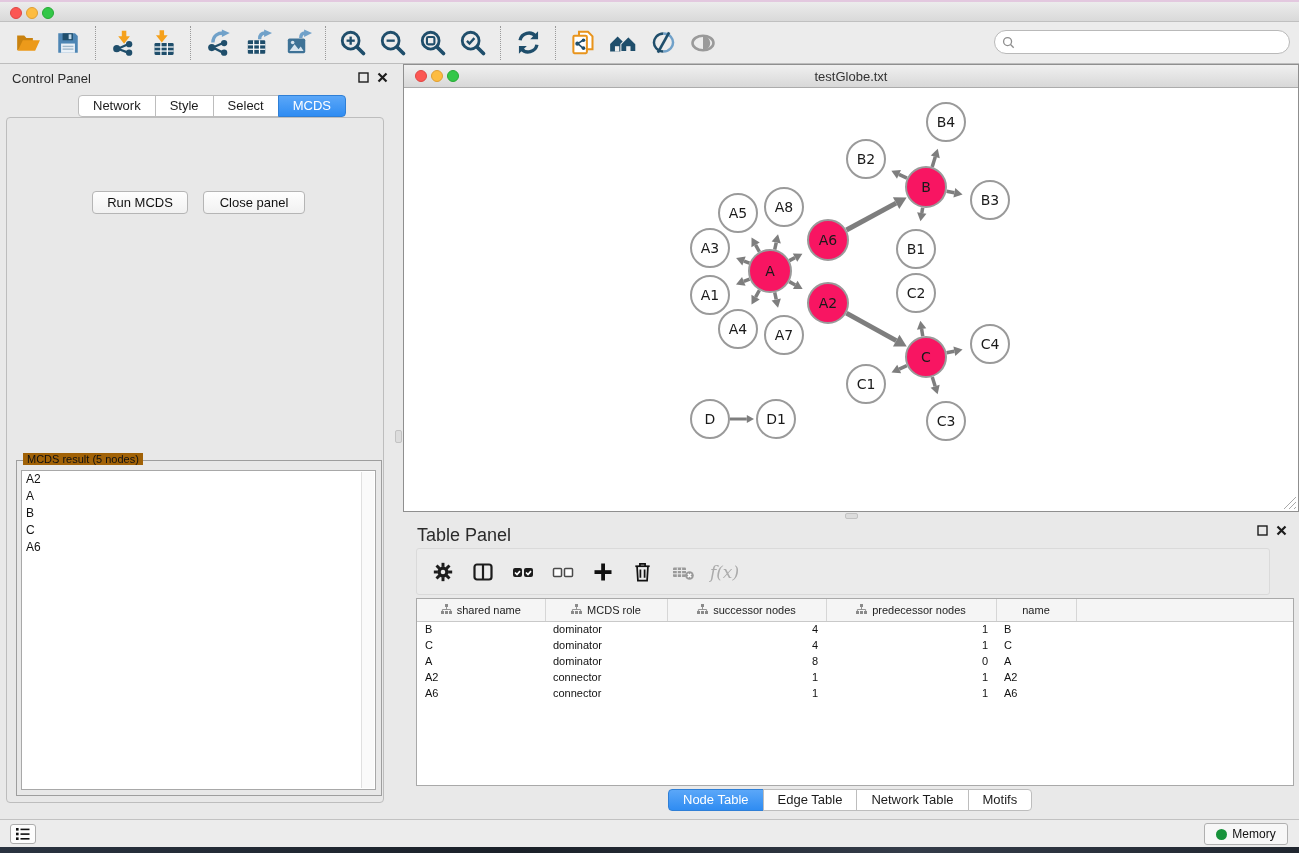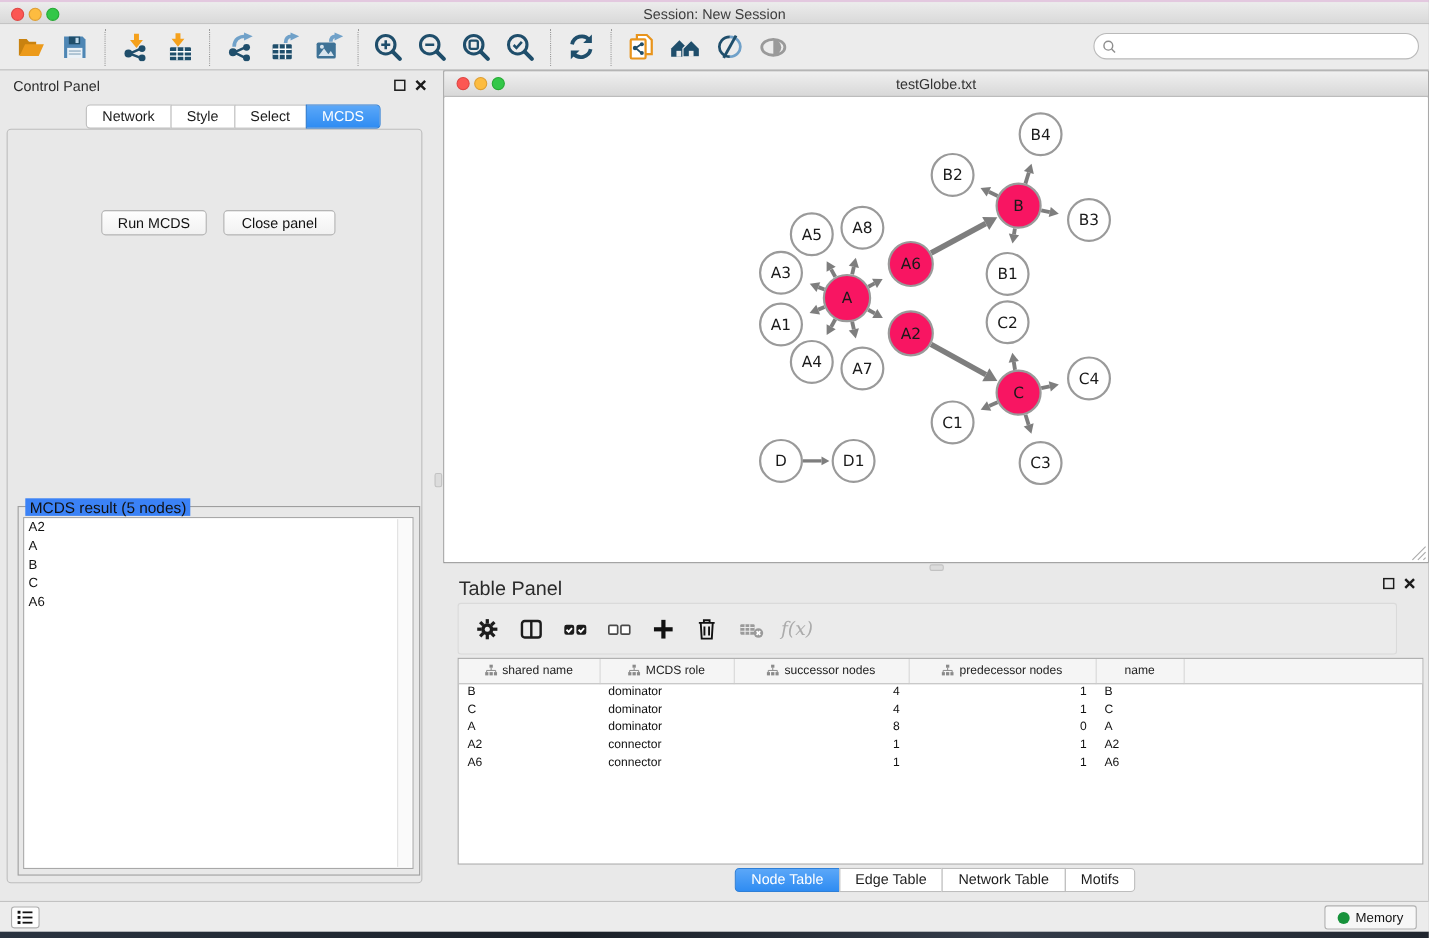--- a/index.html
+++ b/index.html
@@ -67,21 +67,21 @@
     width:20px; height:24px; margin:-1px -1px 0 0; border-radius:0 4px 4px 0;
     background:linear-gradient(#66ACF9,#2E7DE8); display:flex; flex-direction:column;
     align-items:center; justify-content:center; gap:2px;
   }
   .push-btn {
     background:linear-gradient(#FEFEFE,#F1F1F1); border:1px solid #B5B5B5; border-radius:4px;
     font-size:13px; color:#111; text-align:center; line-height:21px; height:23px;
   }
   .groupbox { left:16px; top:460px; width:366px; height:336px; border:1px solid #9E9E9E; }
   .groupbox .gb-label {
-    position:absolute; left:6px; top:-8px; background:#3b82f6; padding:0 4px; font-size:14px; color:#111;
+    position:absolute; left:6px; top:-8px; background:#a16207; padding:0 4px; font-size:11px; color:#111;
   }
   .result-list {
     position:absolute; left:4px; top:9px; right:5px; bottom:5px;
     background:#fff; border:1px solid #A8A8A8; overflow:hidden;
   }
   .result-scroll { position:absolute; right:1px; top:1px; width:13px; bottom:1px; background:#FAFAFA; border-left:1px solid #E0E0E0; }
   .result-item { font-size:12px; padding:1px 0 1px 4px; line-height:15px; color:#111; }
 
   
   .net-win {
@@ -138,21 +138,20 @@
 <body>
 
 <div id="app">
 
   <div class="abs desktop-top"></div>
 
   <div class="abs titlebar">
     <span class="tl red" style="left:10px"></span>
     <span class="tl yel" style="left:26px"></span>
     <span class="tl grn" style="left:42px"></span>
-    <div class="title">Session: New Session</div>
   </div>
 
   <div class="abs toolbar">
     <div class="tbtn">
       <svg width="28" height="26" viewBox="0 0 24 24">
           <path d="M2 19 V5 h6.5 l2 2.3 h6 v3" fill="#C9820F"></path>
           <path d="M23 9.5 H7.2 L2.6 19.2 H18.6 Z" fill="#EC9A1A"></path>
         </svg>
     </div>
     <div class="tbtn">

